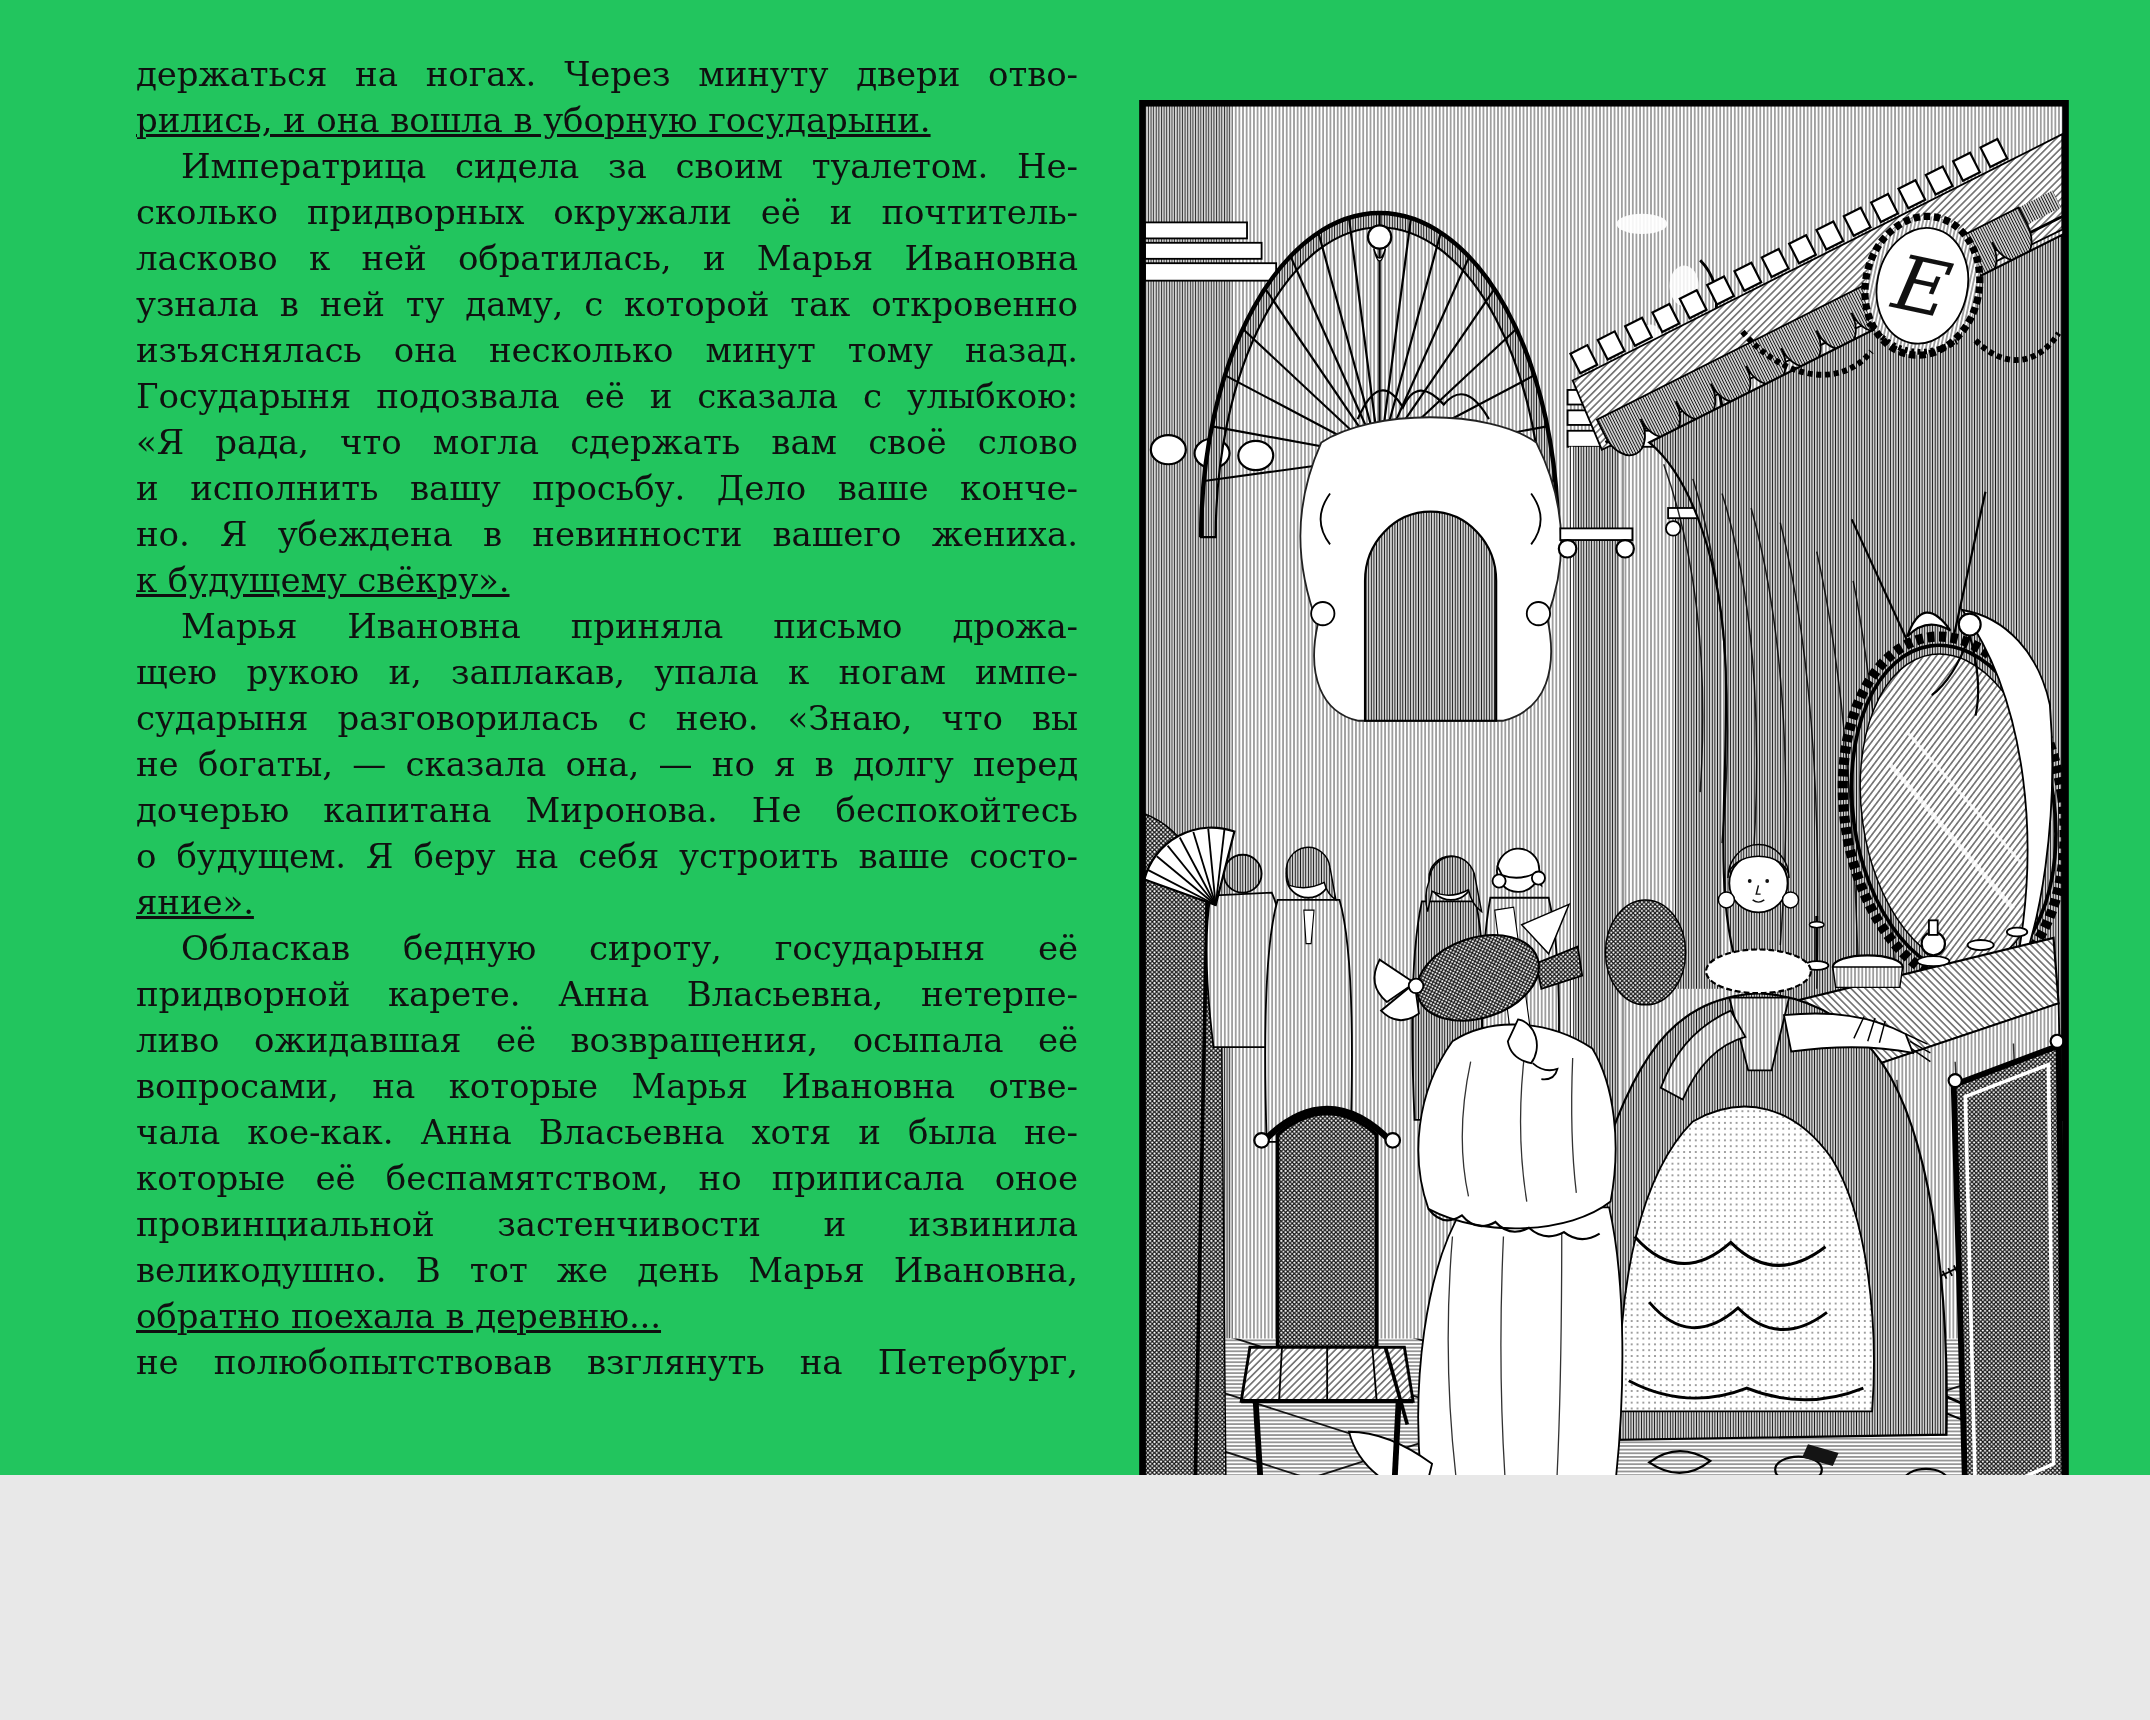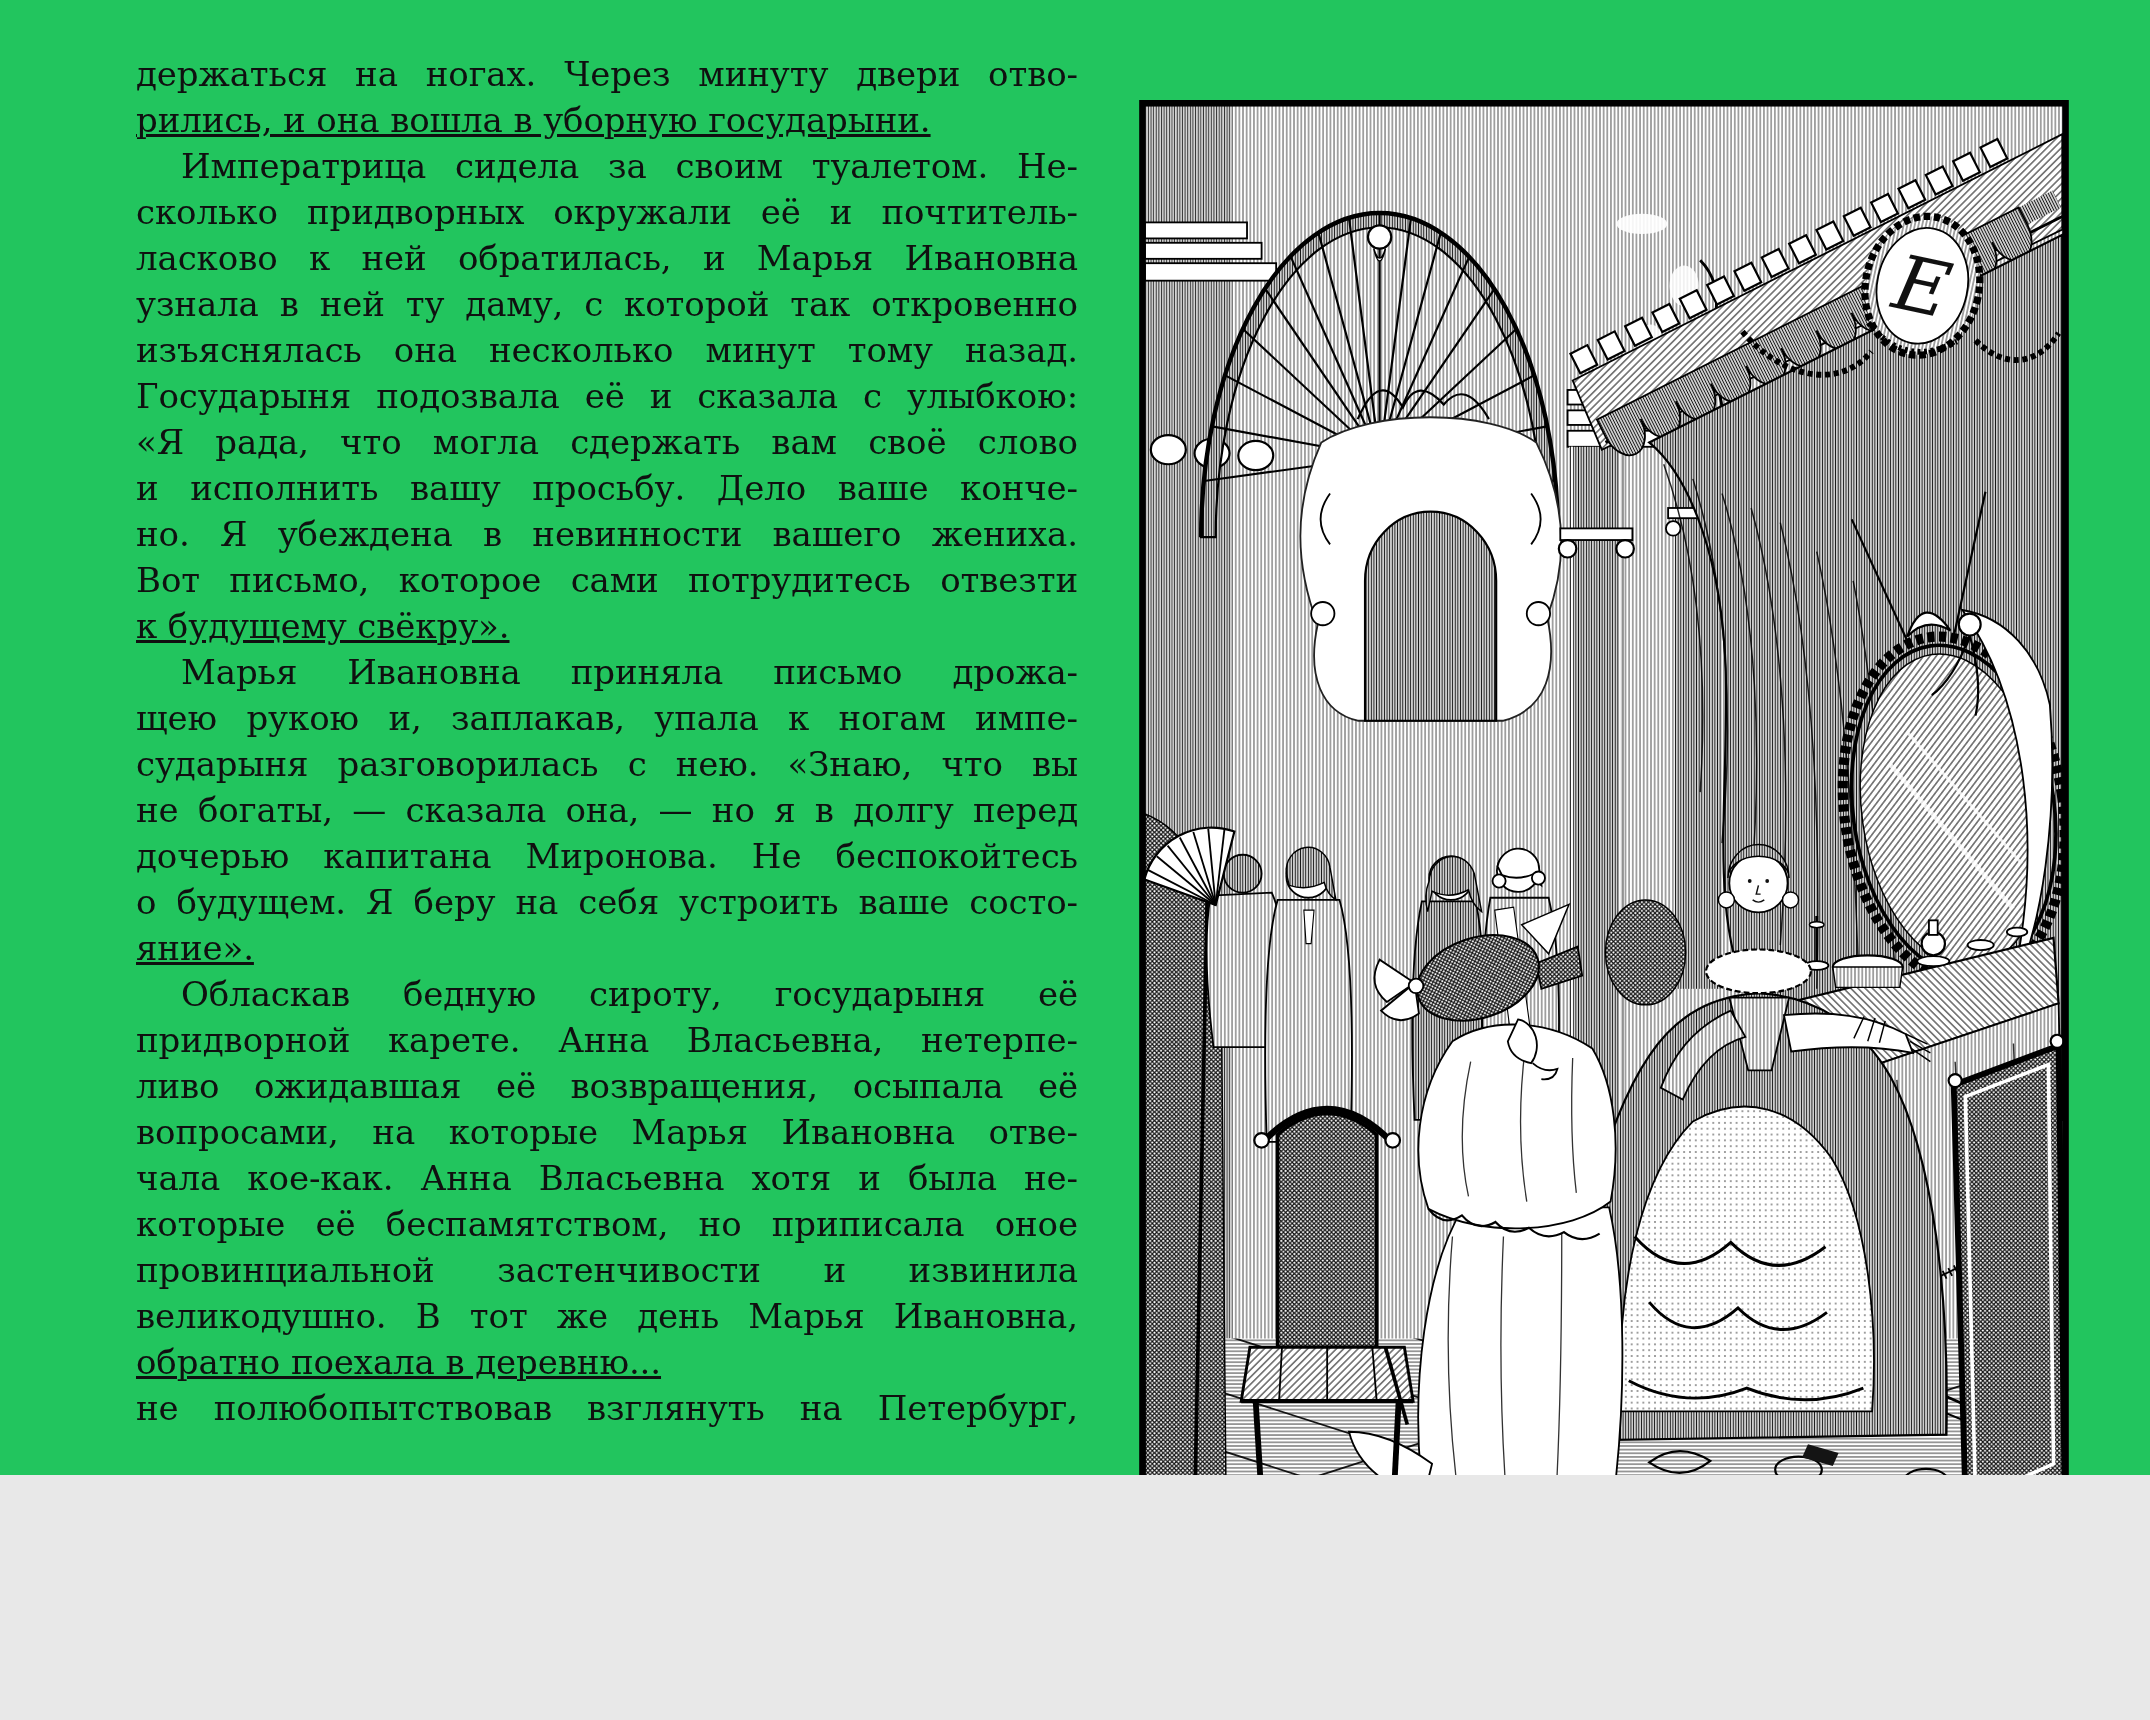--- a/index.html
+++ b/index.html
@@ -25,21 +25,20 @@
       <div class="line para-end">рились, и она вошла в уборную государыни.</div>
       <div class="line indent">Императрица сидела за своим туалетом. Не-</div>
       <div class="line">сколько придворных окружали её и почтитель-</div>
       <div class="line">ласково к ней обратилась, и Марья Ивановна</div>
       <div class="line">узнала в ней ту даму, с которой так откровенно</div>
       <div class="line">изъяснялась она несколько минут тому назад.</div>
       <div class="line">Государыня подозвала её и сказала с улыбкою:</div>
       <div class="line">«Я рада, что могла сдержать вам своё слово</div>
       <div class="line">и исполнить вашу просьбу. Дело ваше конче-</div>
       <div class="line">но. Я убеждена в невинности вашего жениха.</div>
-      <div class="line">Вот письмо, которое сами потрудитесь отвезти</div>
       <div class="line para-end">к будущему свёкру».</div>
       <div class="line indent">Марья Ивановна приняла письмо дрожа-</div>
       <div class="line">щею рукою и, заплакав, упала к ногам импе-</div>
       <div class="line">сударыня разговорилась с нею. «Знаю, что вы</div>
       <div class="line">не богаты, — сказала она, — но я в долгу перед</div>
       <div class="line">дочерью капитана Миронова. Не беспокойтесь</div>
       <div class="line">о будущем. Я беру на себя устроить ваше состо-</div>
       <div class="line para-end">яние».</div>
       <div class="line indent">Обласкав бедную сироту, государыня её</div>
       <div class="line">придворной карете. Анна Власьевна, нетерпе-</div>

